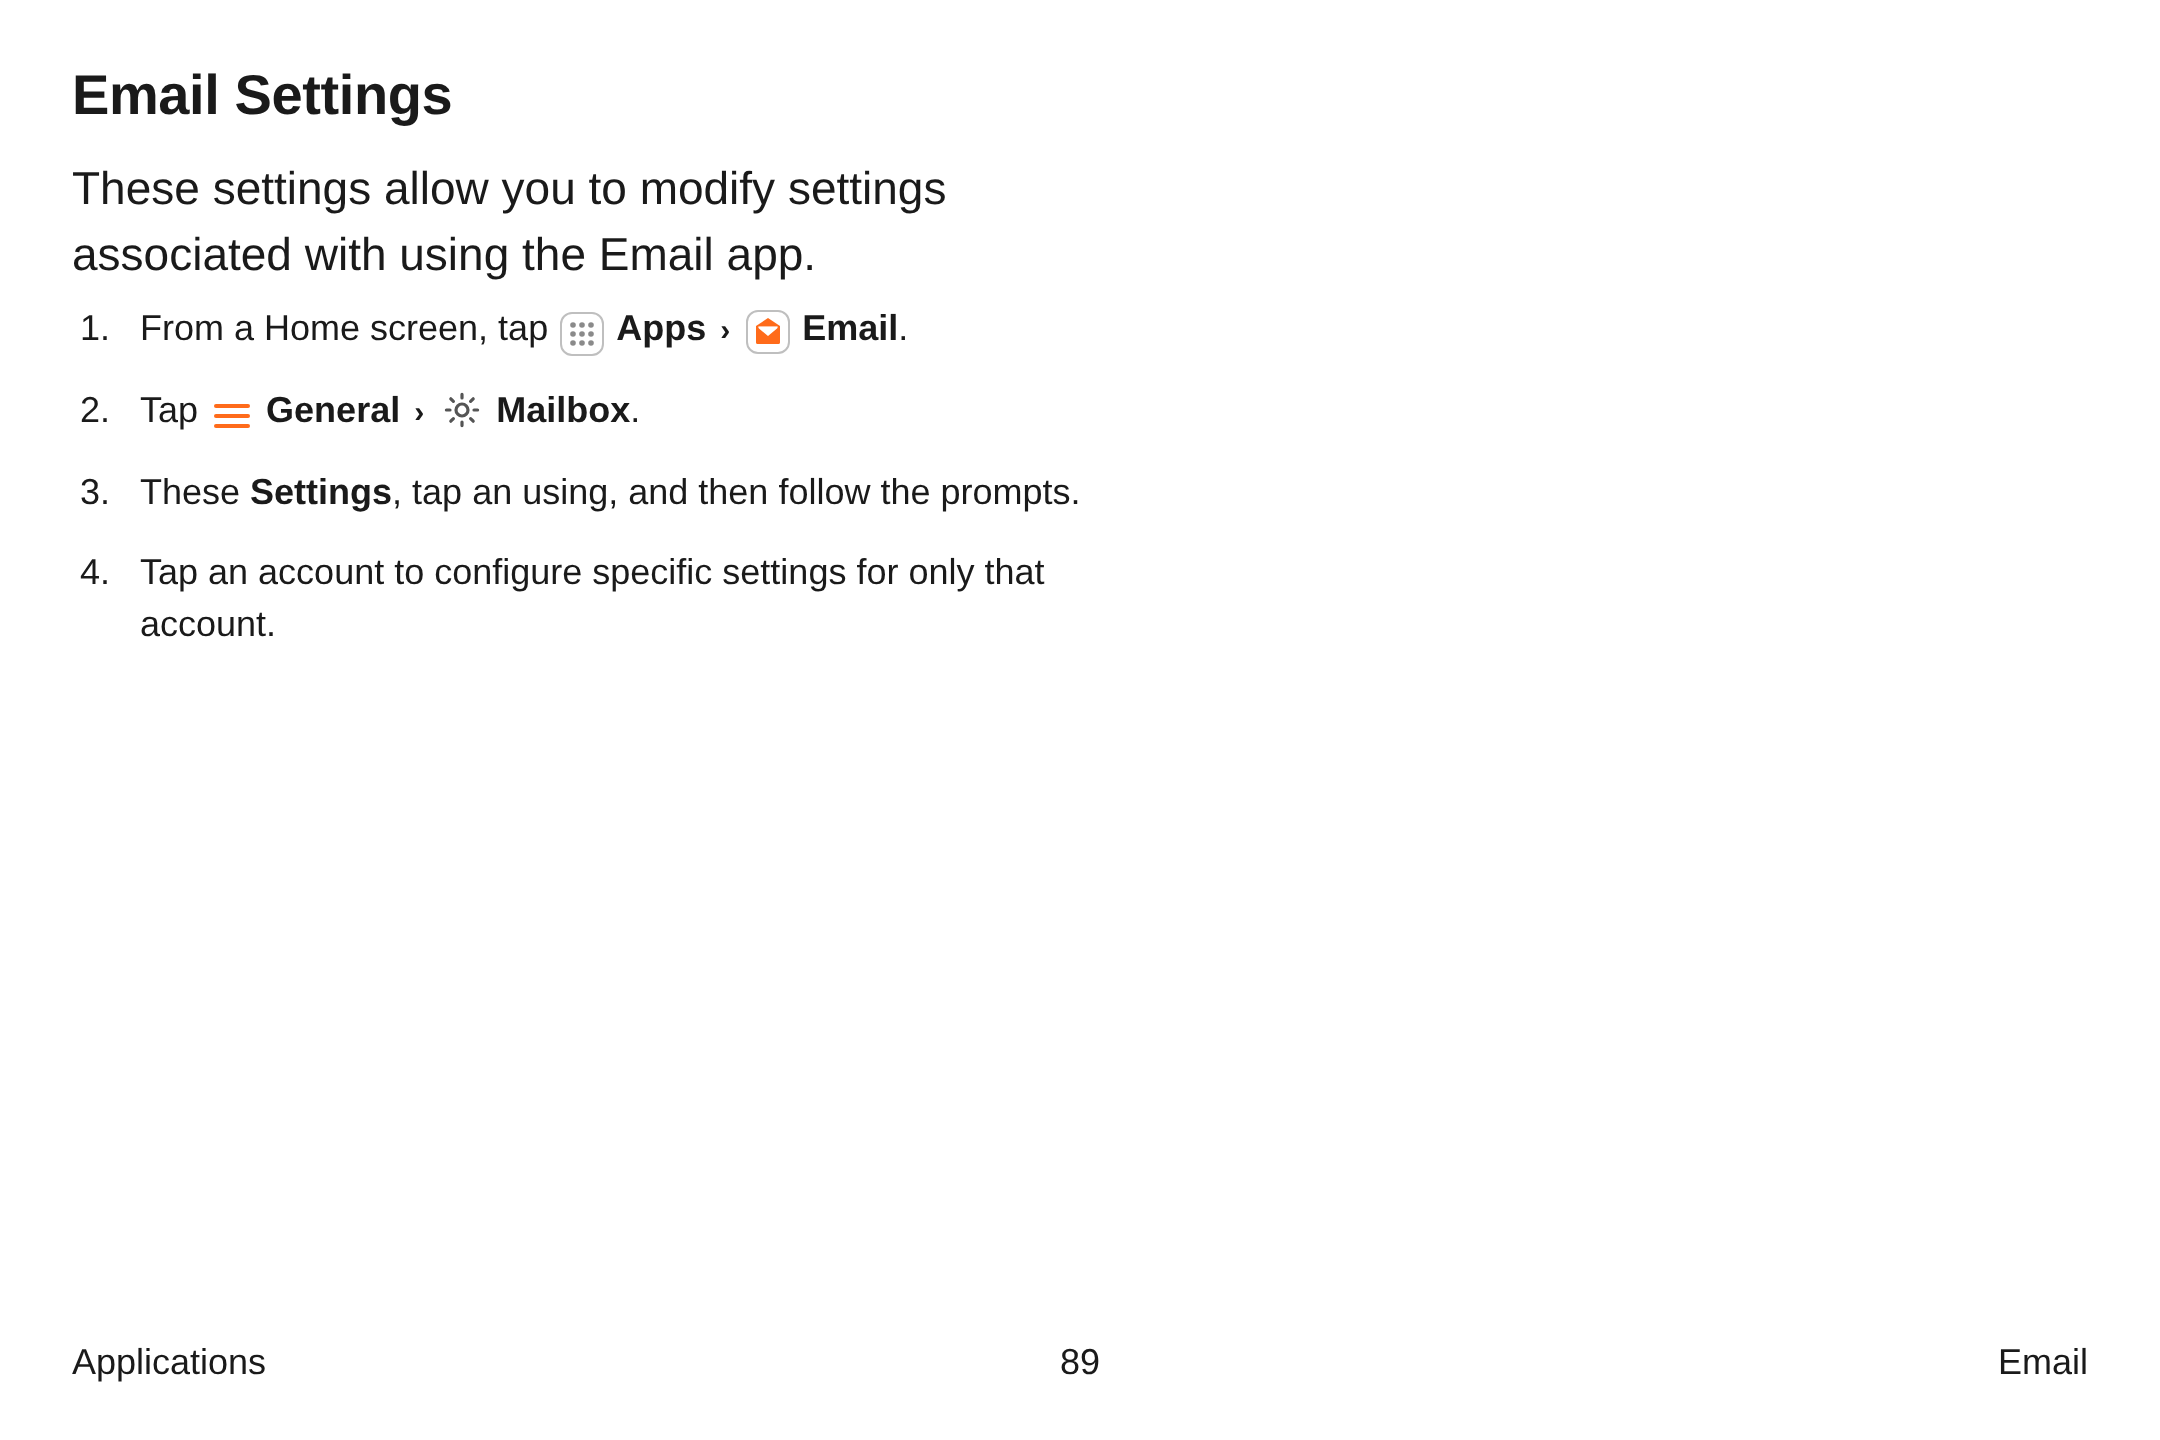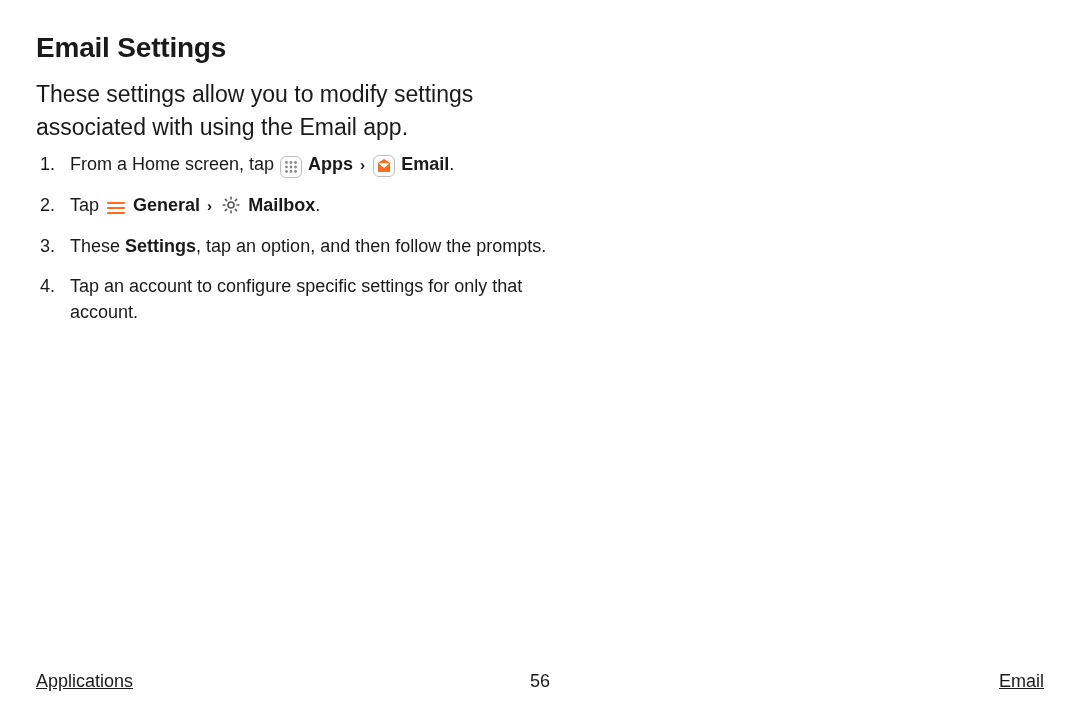--- a/index.html
+++ b/index.html
@@ -70,21 +70,20 @@
   
   .footer {
     position: absolute;
     left: 36px;
     right: 36px;
     bottom: 28px;
     display: flex;
     justify-content: space-between;
     align-items: baseline;
     font-size: 18px;
-    text-decoration: underline;
   }
   .footer .center {
     position: absolute;
     left: 50%;
     transform: translateX(-50%);
   }
 </style>
 </head>
 <body>
 
@@ -142,24 +141,24 @@
           <circle cx="10" cy="10" r="3"></circle>
           <path d="M10 2.2 L10 4 M10 16 L10 17.8 M2.2 10 L4 10 M16 10 L17.8 10
                    M4.4 4.4 L5.7 5.7 M14.3 14.3 L15.6 15.6 M15.6 4.4 L14.3 5.7 M5.7 14.3 L4.4 15.6" stroke-linecap="round"></path>
         </g>
       </svg>
     </span>
     <span class="b">Mailbox</span><span>.</span>
   </li>
 
   <li>
-    <span>These </span><span class="b">Settings</span><span>, tap an option, and then follow the prompts.</span>
+    <span>These </span><span class="b">Settings</span><span>, tap an using, and then follow the prompts.</span>
   </li>
 
   <li>Tap an account to configure specific settings for only that account.</li>
 
 </ol>
 
 <div class="footer">
   <span>Applications</span>
-  <span class="center">56</span>
+  <span class="center">89</span>
   <span>Email</span>
 </div>
 
 </body></html>

